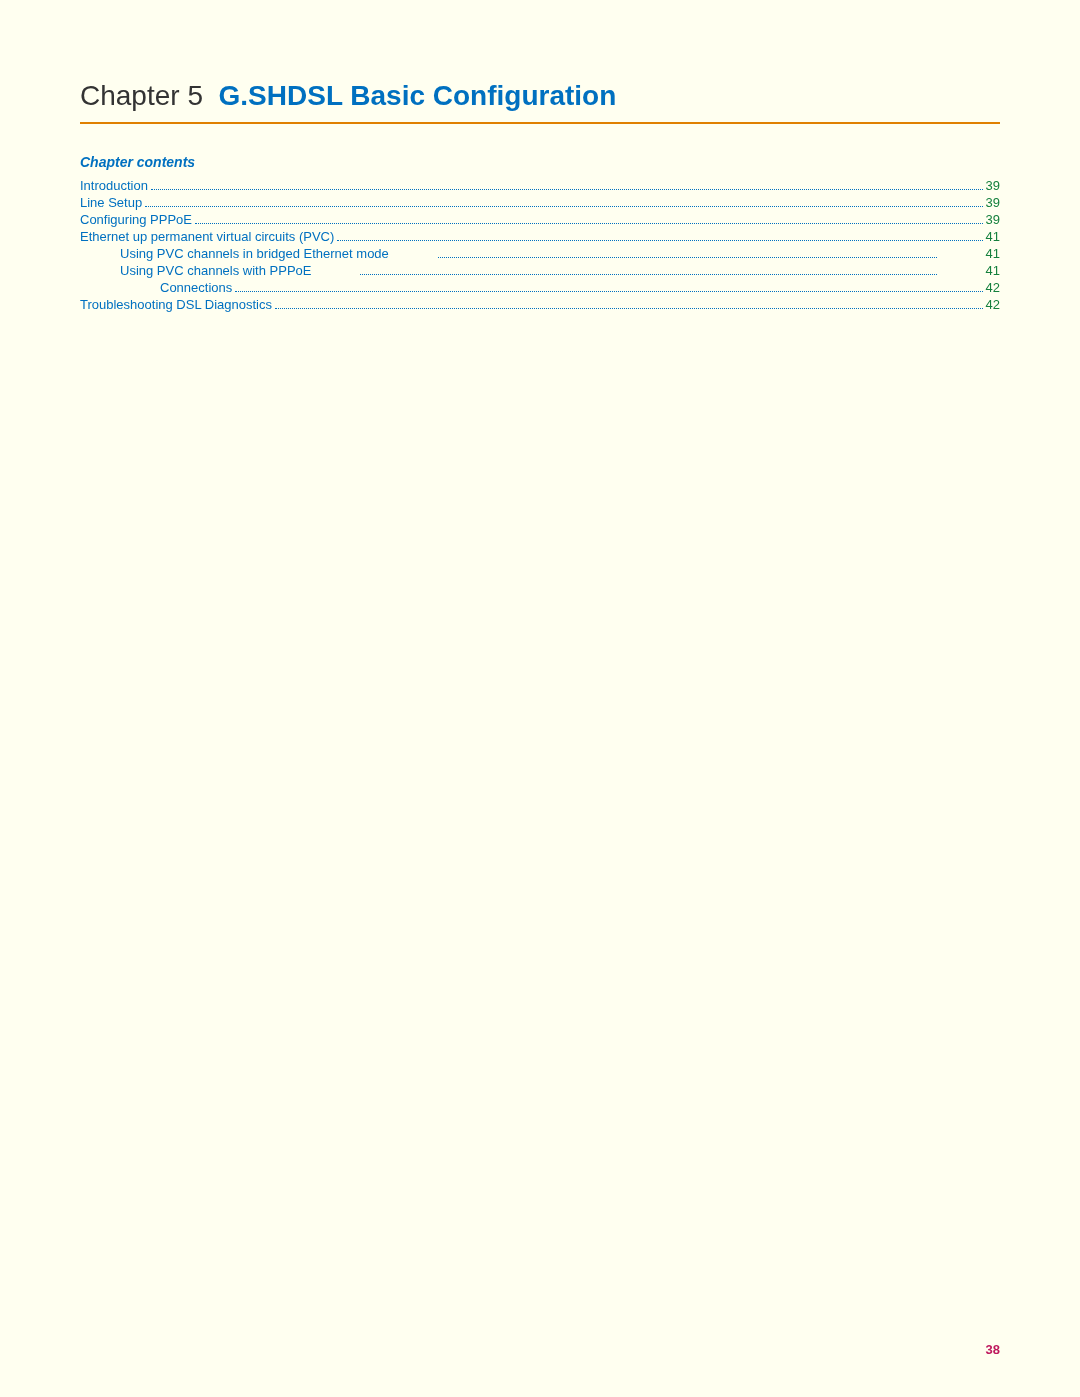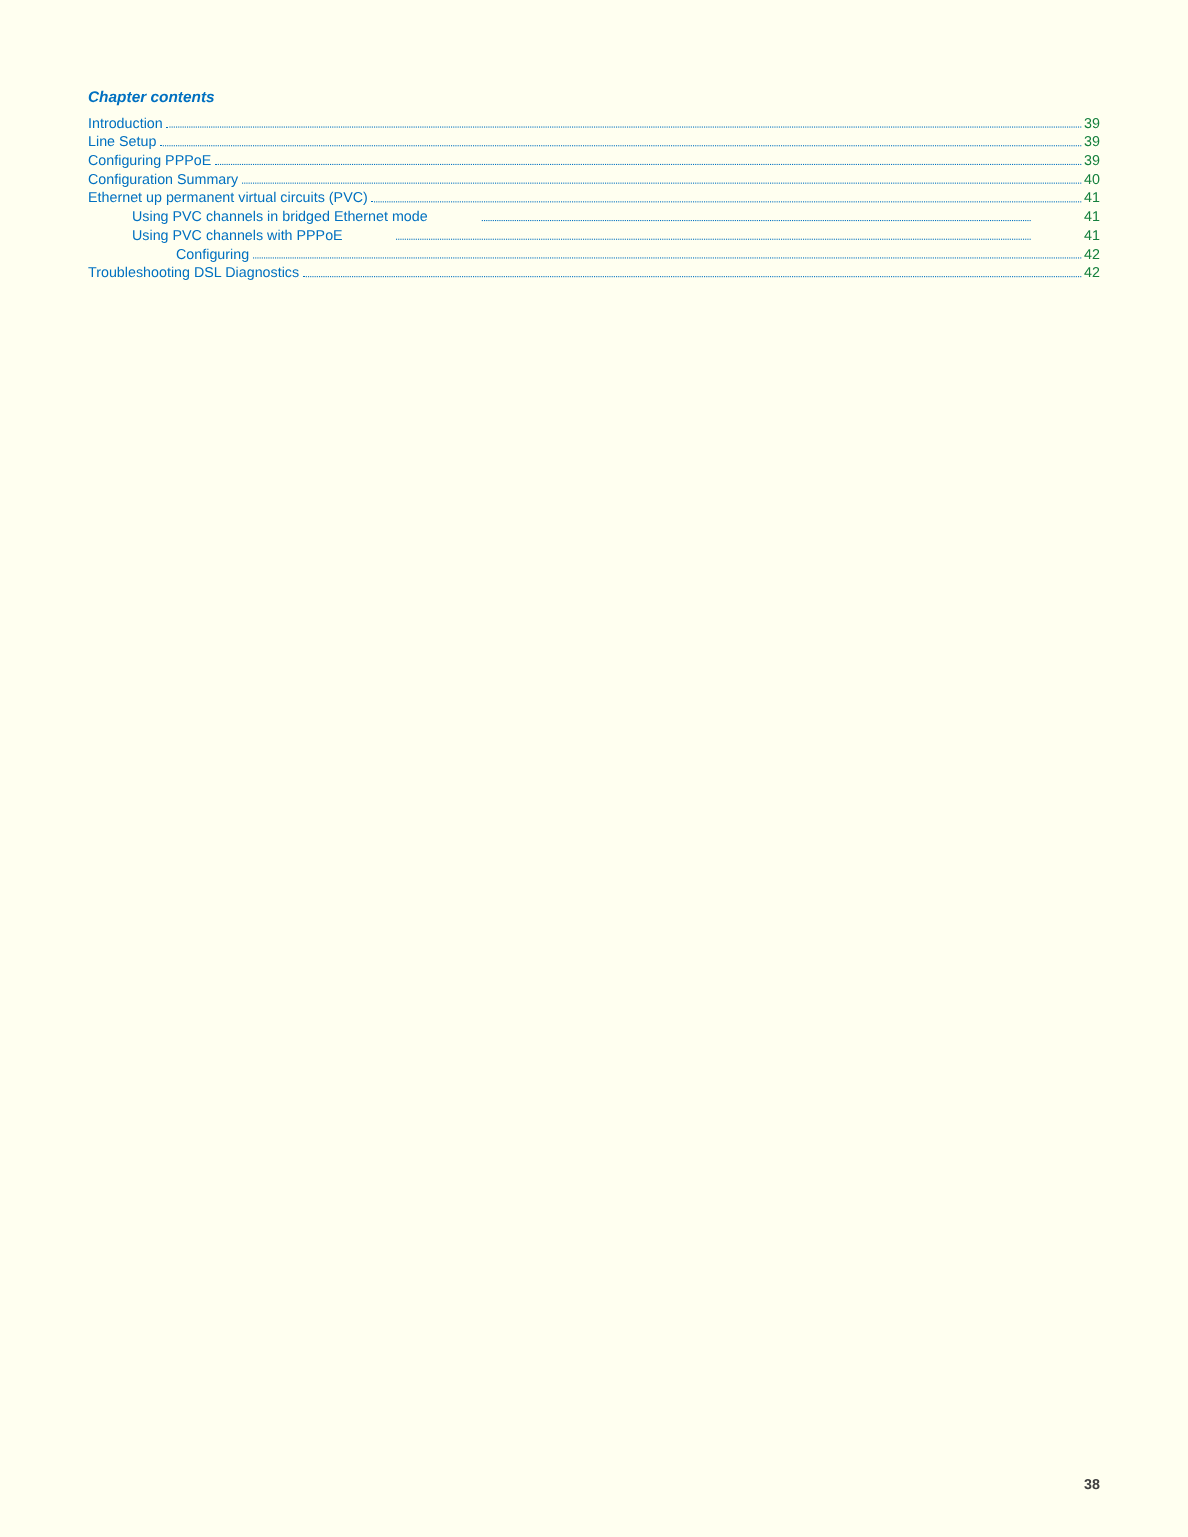--- a/index.html
+++ b/index.html
@@ -89,29 +89,34 @@
       color: #15803d;
       flex-shrink: 0;
       font-size: 13px;
     }
 
     .page-number {
       position: absolute;
       bottom: 40px;
       right: 80px;
       font-size: 13px;
-      color: #404040;
+      color: #be185d;
       font-weight: bold;
     }
   </style>
 </head>
 <body>
 
 <div class="page-container">
 
+  <div class="chapter-header">
+    <h1 class="chapter-title">
+      <span>Chapter 5</span>&nbsp;&nbsp;<span class="chapter-title-bold">G.SHDSL Basic Configuration</span>
+    </h1>
+  </div>
 
   <div class="contents-section">
     <div class="chapter-contents-heading">Chapter contents</div>
 
     <ul class="toc-list">
 
       <li class="toc-item">
         <a class="toc-link" href="#">Introduction</a>
         <span class="toc-dots"></span>
         <span class="toc-page">39</span>
@@ -122,46 +127,41 @@
         <span class="toc-dots"></span>
         <span class="toc-page">39</span>
       </li>
 
       <li class="toc-item">
         <a class="toc-link" href="#">Configuring PPPoE</a>
         <span class="toc-dots"></span>
         <span class="toc-page">39</span>
       </li>
 
-      <li class="toc-item">
-        <a class="toc-link" href="#">Configuration Summary</a>
-        <span class="toc-dots"></span>
-        <span class="toc-page">40</span>
-      </li>
 
       <li class="toc-item">
         <a class="toc-link" href="#">Ethernet up permanent virtual circuits (PVC)</a>
         <span class="toc-dots"></span>
         <span class="toc-page">41</span>
       </li>
 
       <li class="toc-item indent-1">
         <a class="toc-link" href="#">Using PVC channels in bridged Ethernet mode</a>
         <span class="toc-dots"></span>
         <span class="toc-page">41</span>
       </li>
 
       <li class="toc-item indent-1">
         <a class="toc-link" href="#">Using PVC channels with PPPoE</a>
         <span class="toc-dots"></span>
         <span class="toc-page">41</span>
       </li>
 
       <li class="toc-item indent-2">
-        <a class="toc-link" href="#">Configuring</a>
+        <a class="toc-link" href="#">Connections</a>
         <span class="toc-dots"></span>
         <span class="toc-page">42</span>
       </li>
 
       <li class="toc-item">
         <a class="toc-link" href="#">Troubleshooting DSL Diagnostics</a>
         <span class="toc-dots"></span>
         <span class="toc-page">42</span>
       </li>
     </ul>

